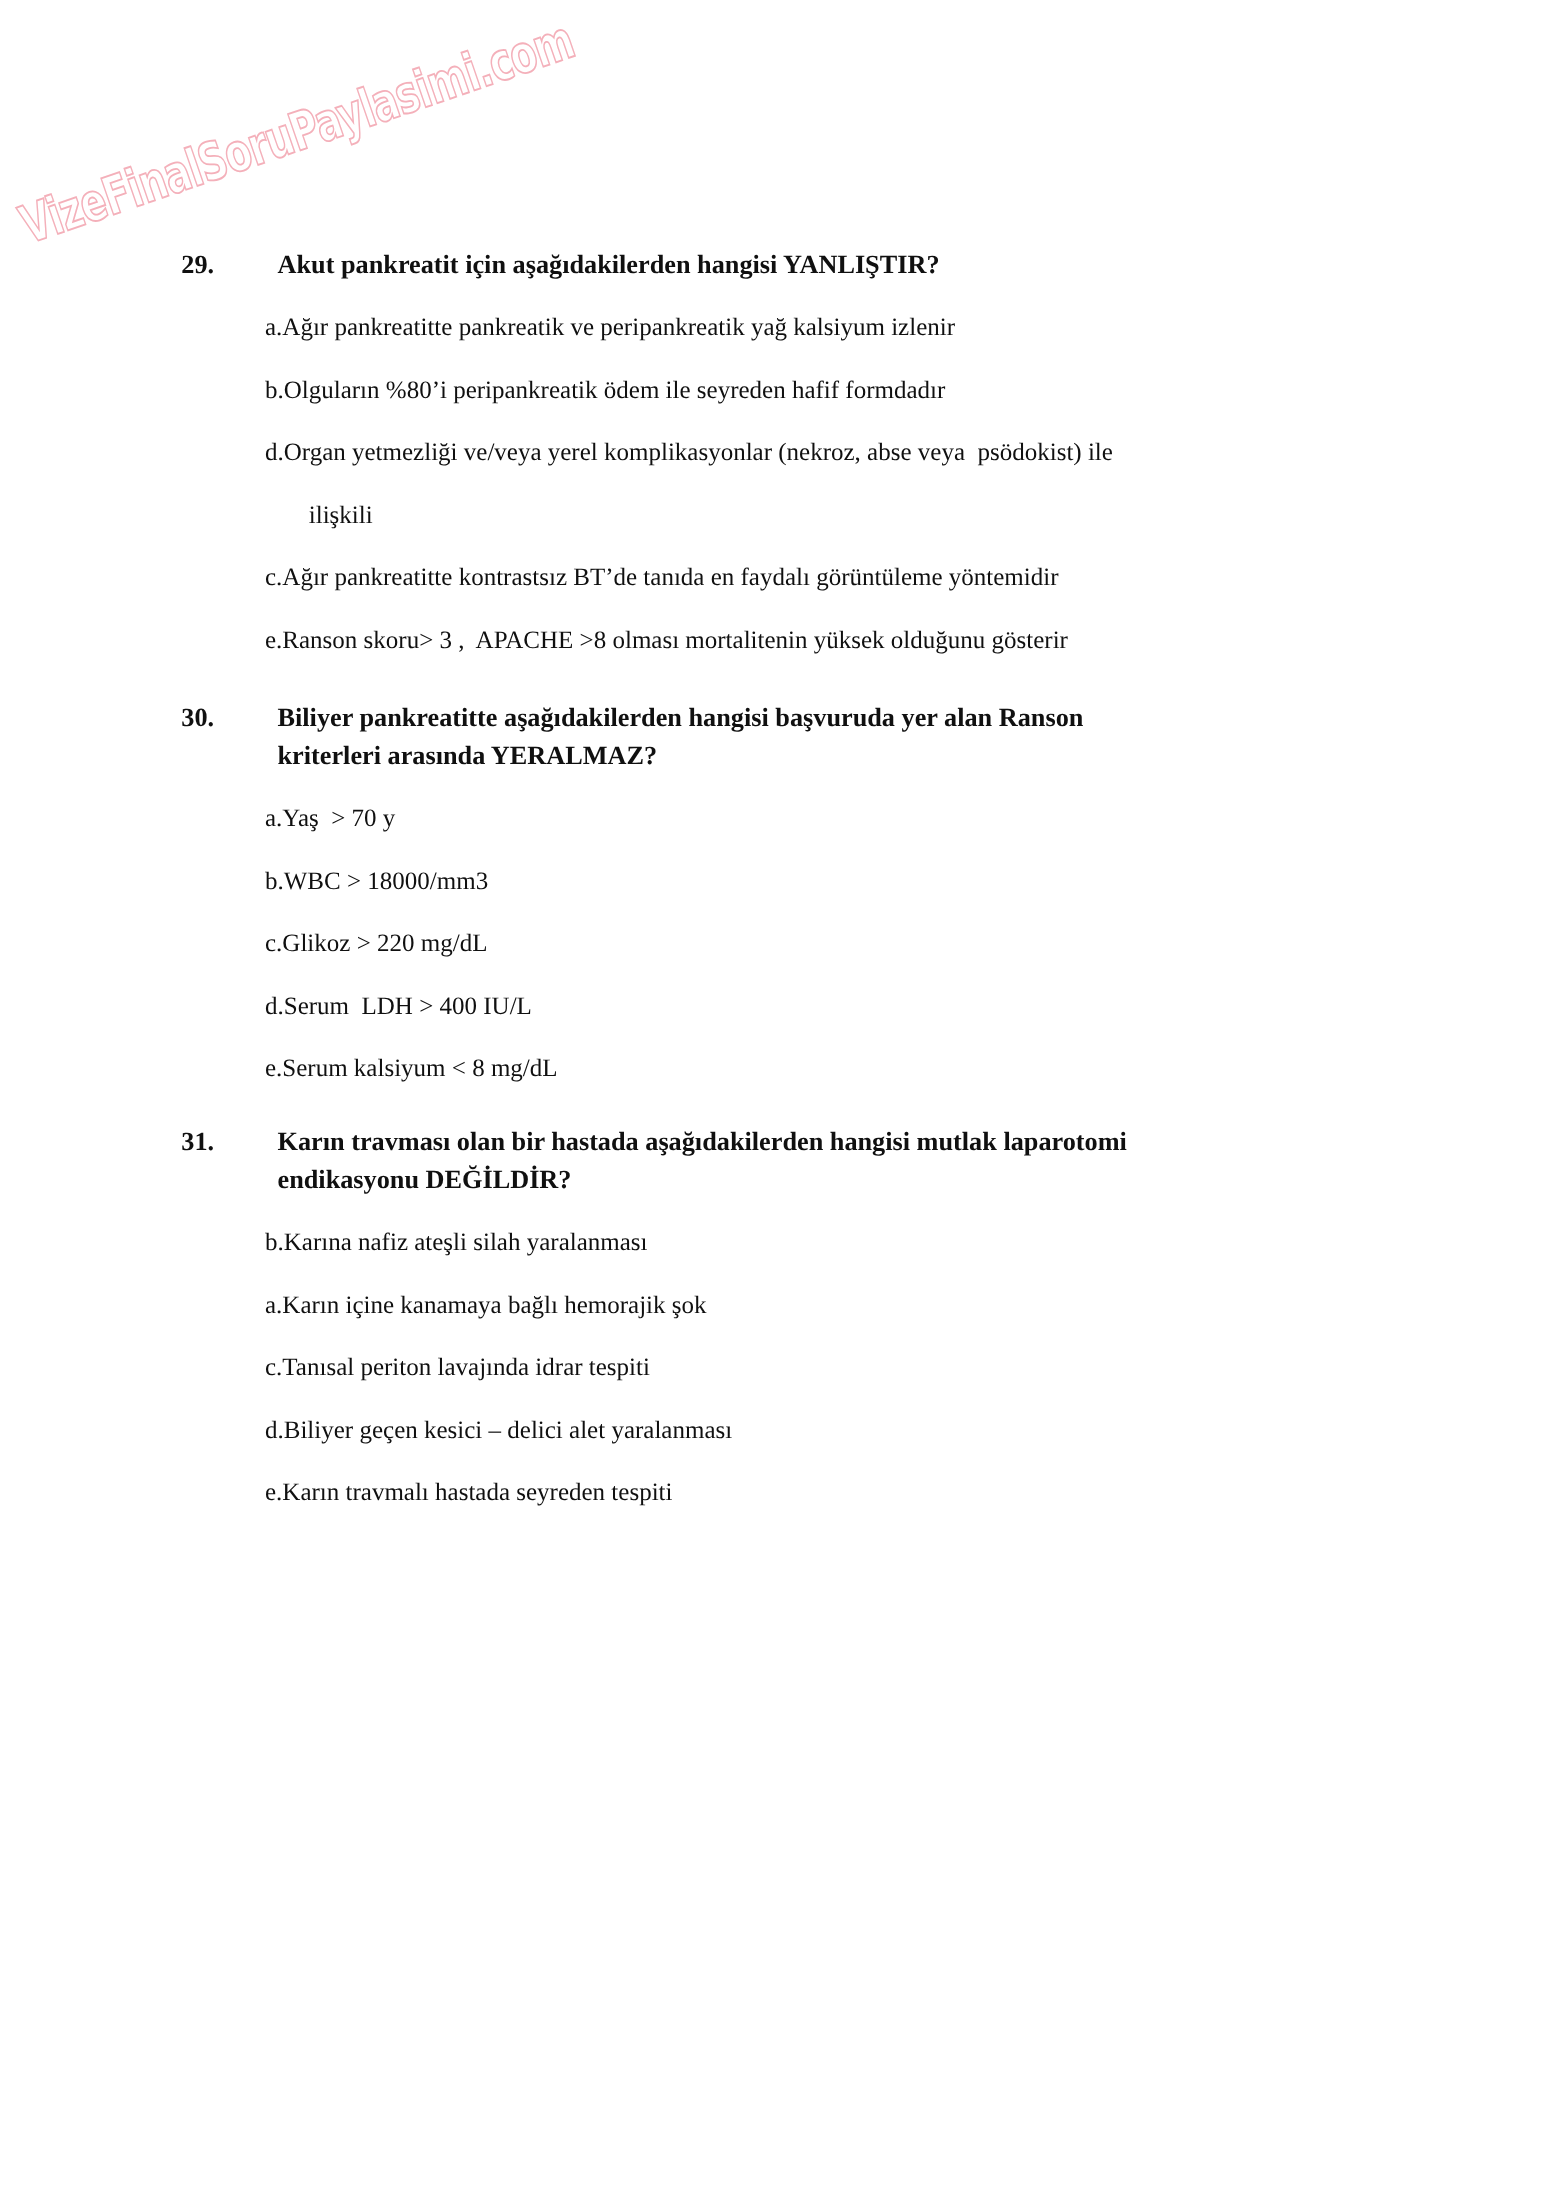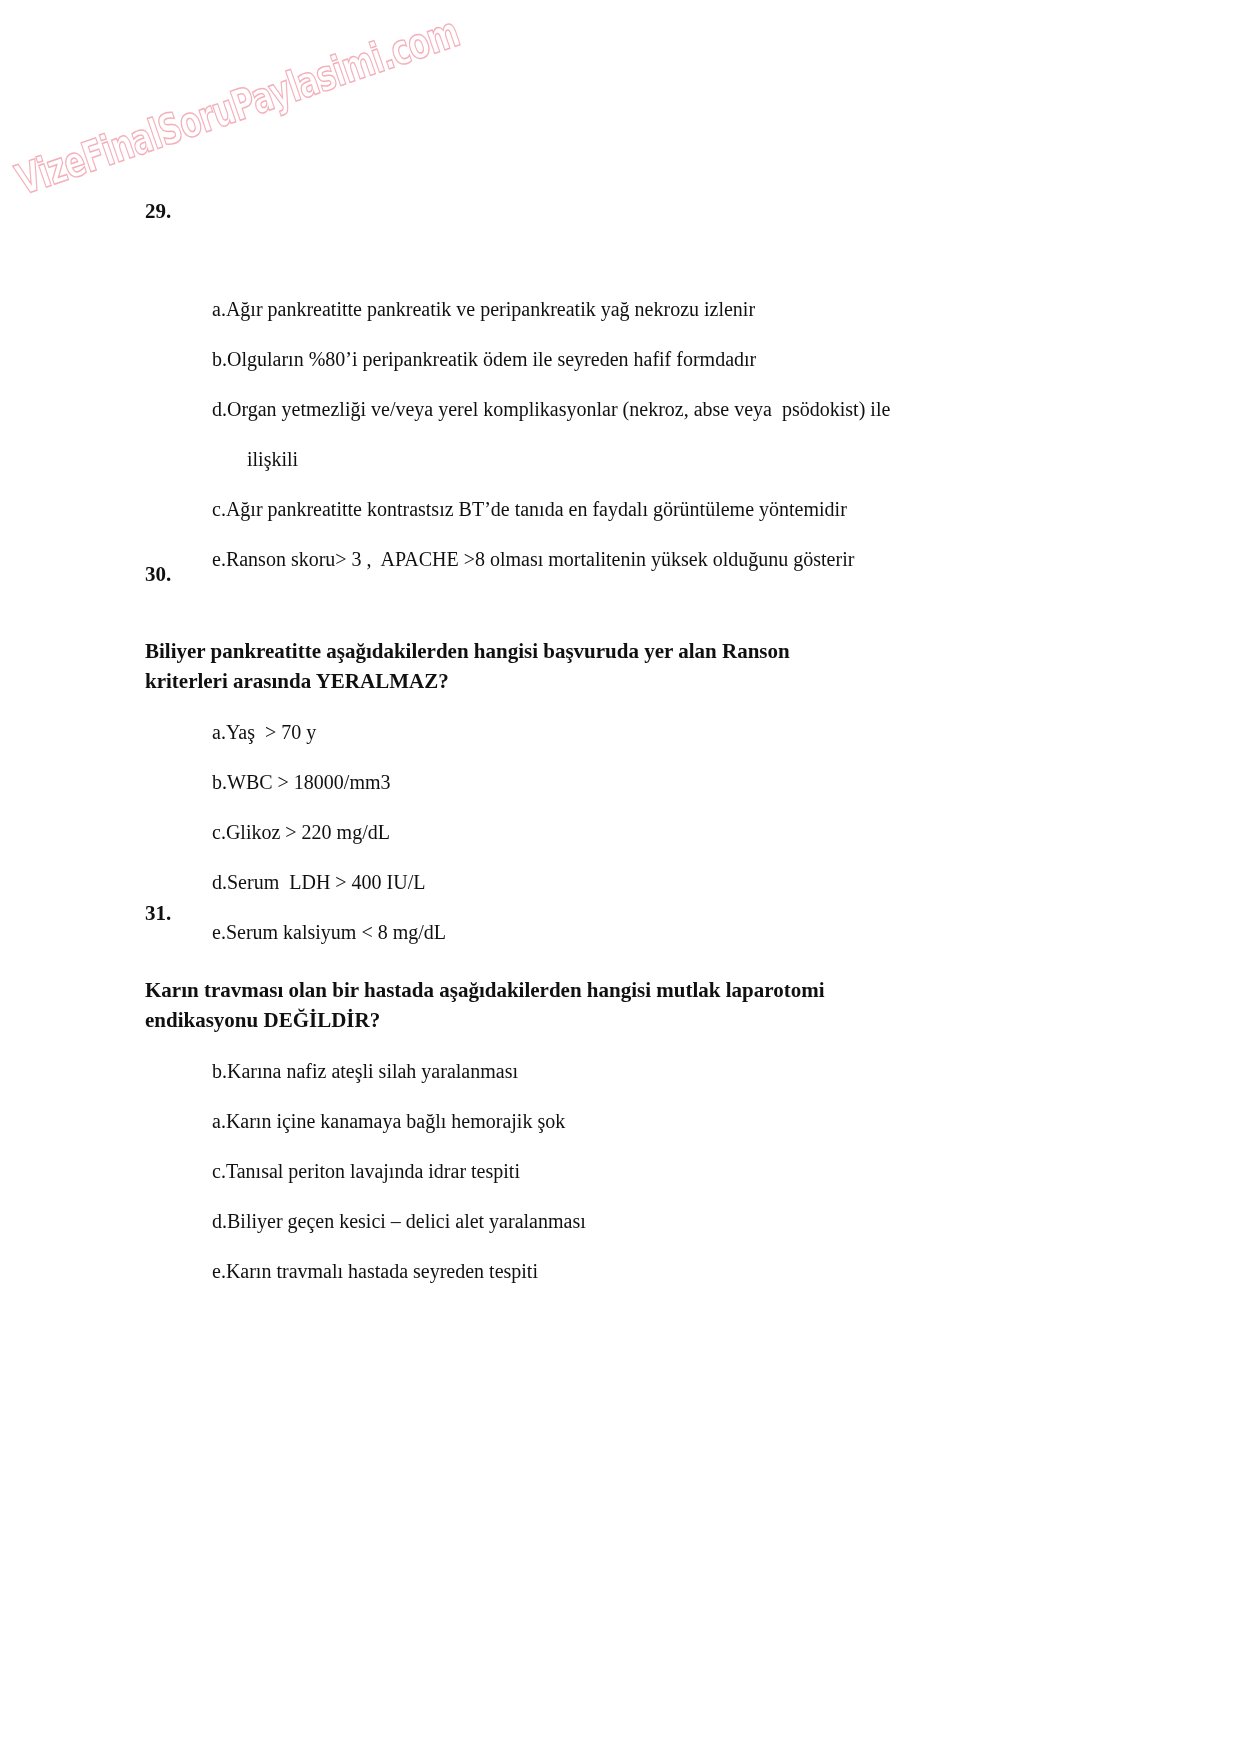--- a/index.html
+++ b/index.html
@@ -27,21 +27,21 @@
     color: transparent;
     -webkit-text-stroke: 1.5px #f4b0ba;
     text-shadow: 0 0 0 transparent;
     transform: rotate(-19deg) scaleX(0.73);
     transform-origin: left center;
     user-select: none;
     pointer-events: none;
   }
 
   .question { position: absolute; left: 145px; }
-  .q-row { display: flex; align-items: flex-start; flex-direction: column; }
+  .q-row { display: flex; align-items: flex-start; }
   .q-num {
     width: 77px;
     flex: 0 0 77px;
     font-weight: bold;
     font-size: 21px;
     line-height: 30px;
   }
   .q-text {
     font-weight: bold;
     font-size: 21px;
@@ -67,23 +67,24 @@
 </head>
 <body>
 
 <div class="page">
 
   <div class="watermark">VizeFinalSoruPaylasimi.com</div>
 
   <div class="question" id="q29">
     <div class="q-row">
       <div class="q-num">29.</div>
+      <div class="q-text">Akut pankreatit için aşağıdakilerden hangisi YANLIŞTIR?</div>
     </div>
     <div class="options" style="margin-left:67px;">
-      <p class="option">a.Ağır pankreatitte pankreatik ve peripankreatik yağ nekrozu izlenir</p>
+      <p class="option">a.Ağır pankreatitte pankreatik ve peripankreatik yağ kalsiyum izlenir</p>
       <p class="option">b.Olguların %80’i peripankreatik ödem ile seyreden hafif formdadır</p>
       <p class="option">d.Organ yetmezliği ve/veya yerel komplikasyonlar (nekroz, abse veya  psödokist) ile
 ilişkili</p>
       <p class="option">c.Ağır pankreatitte kontrastsız BT’de tanıda en faydalı görüntüleme yöntemidir</p>
       <p class="option">e.Ranson skoru&gt; 3 ,  APACHE &gt;8 olması mortalitenin yüksek olduğunu gösterir</p>
     </div>
   </div>
 
   <div class="question" id="q30">
     <div class="q-row">

